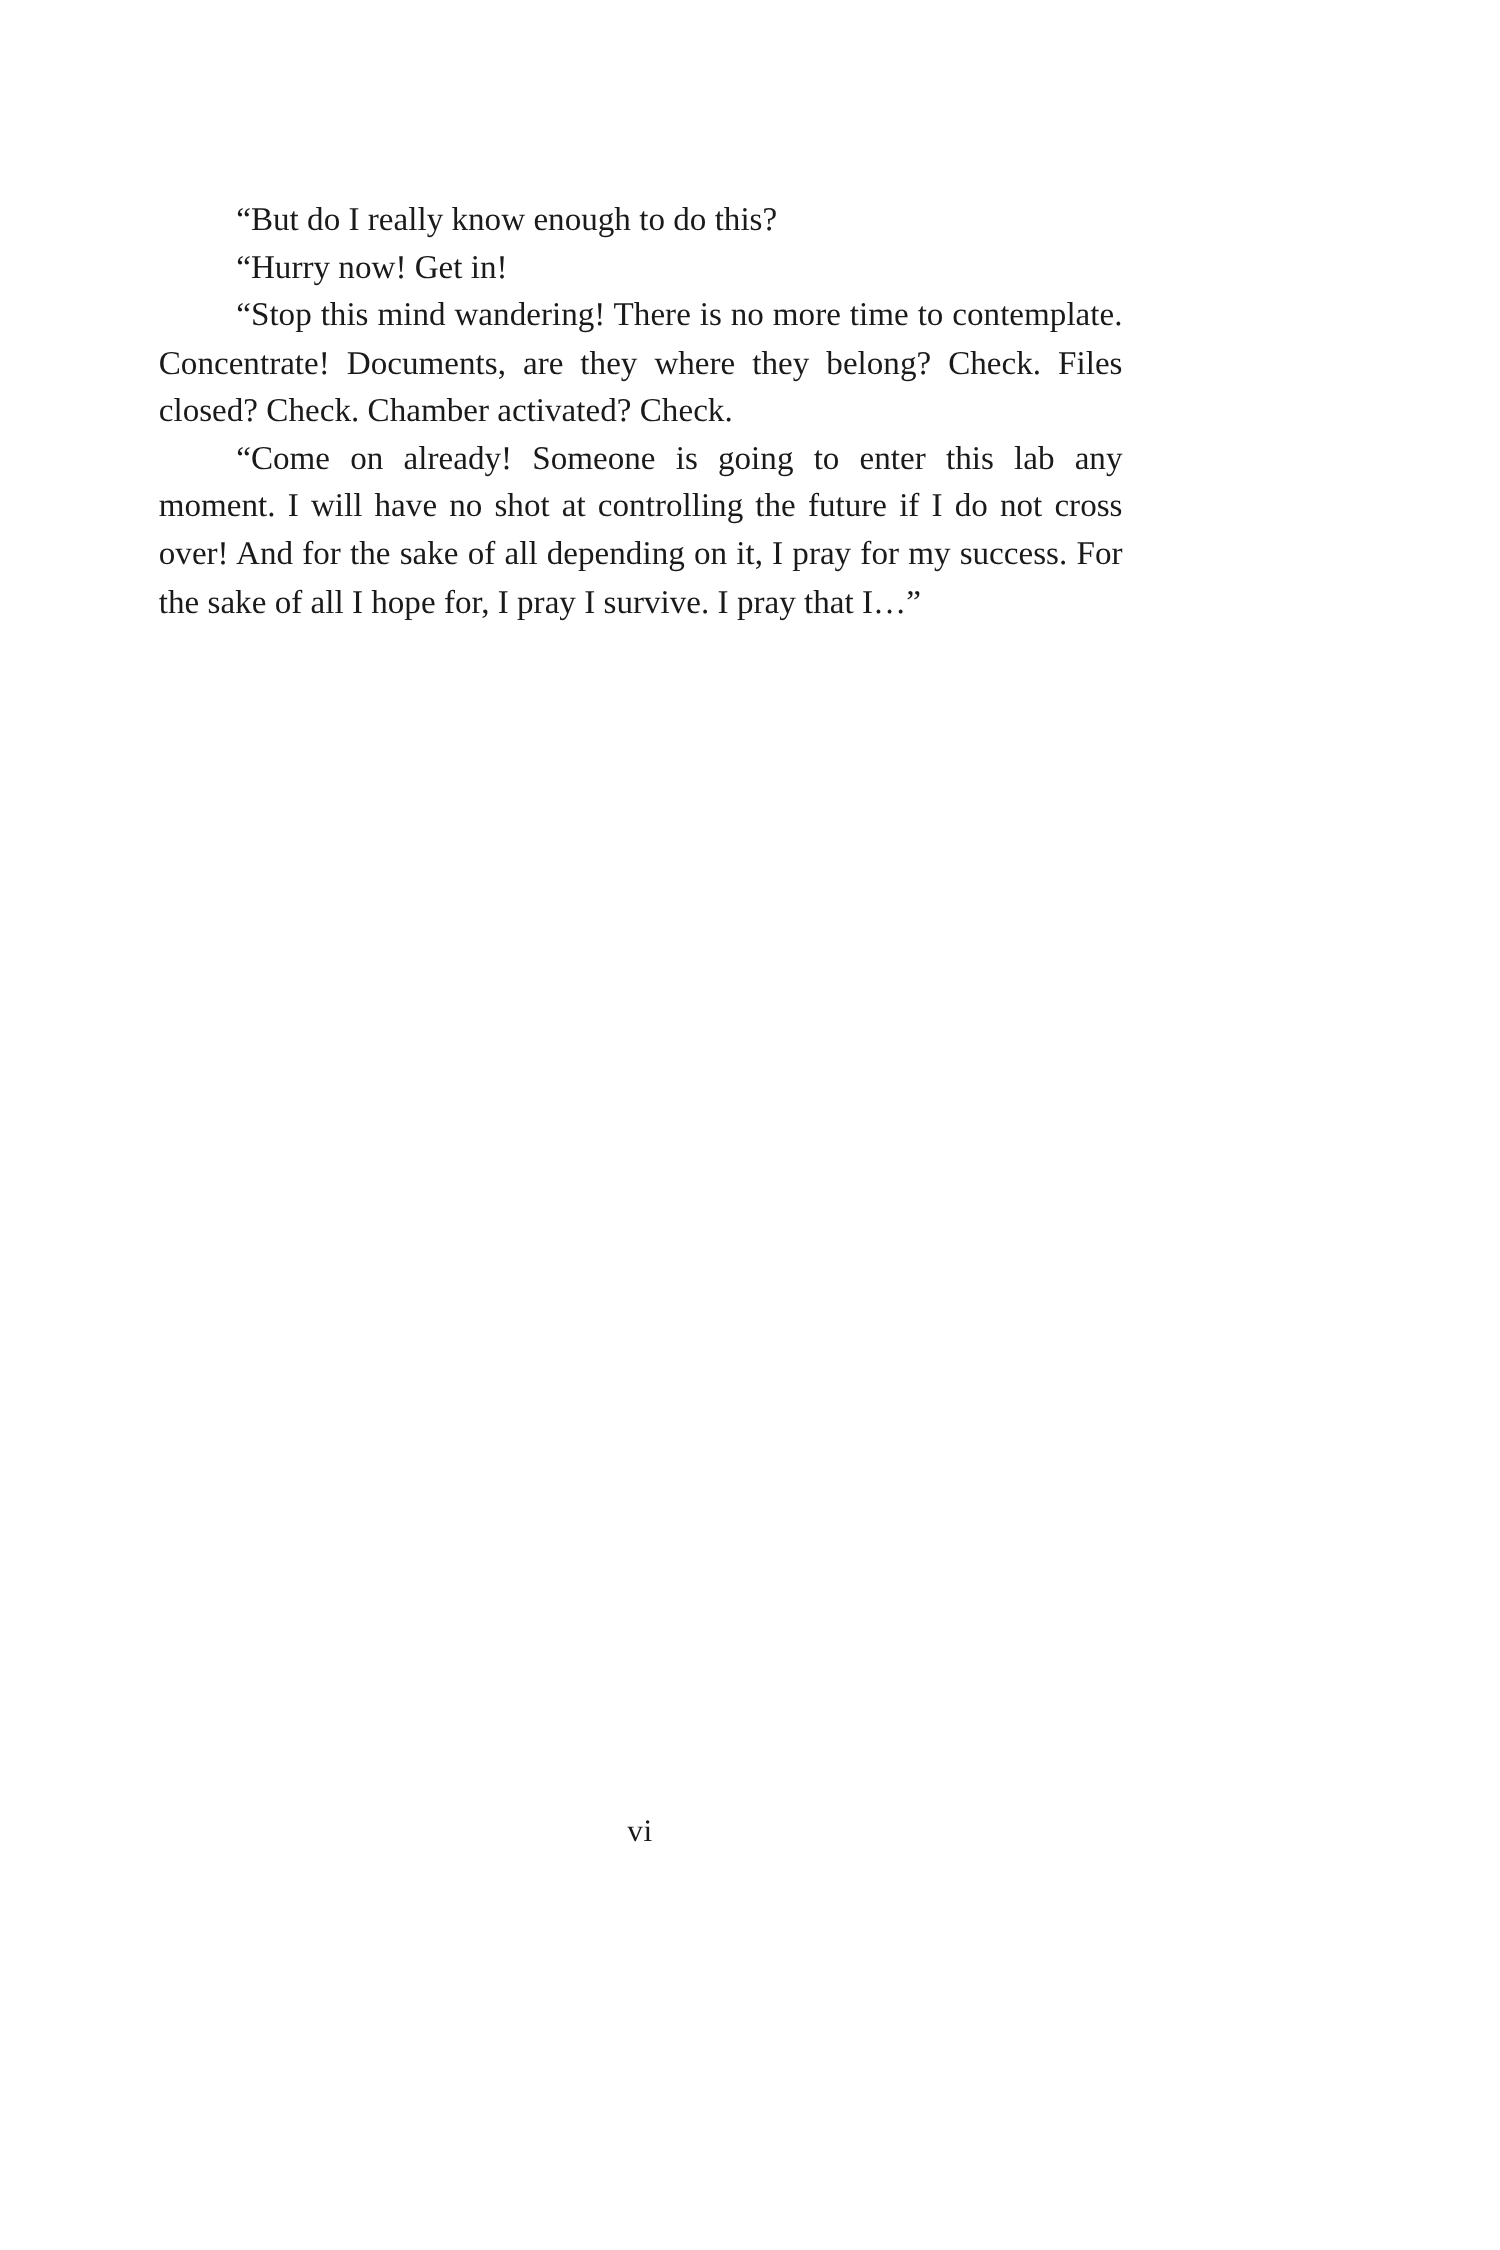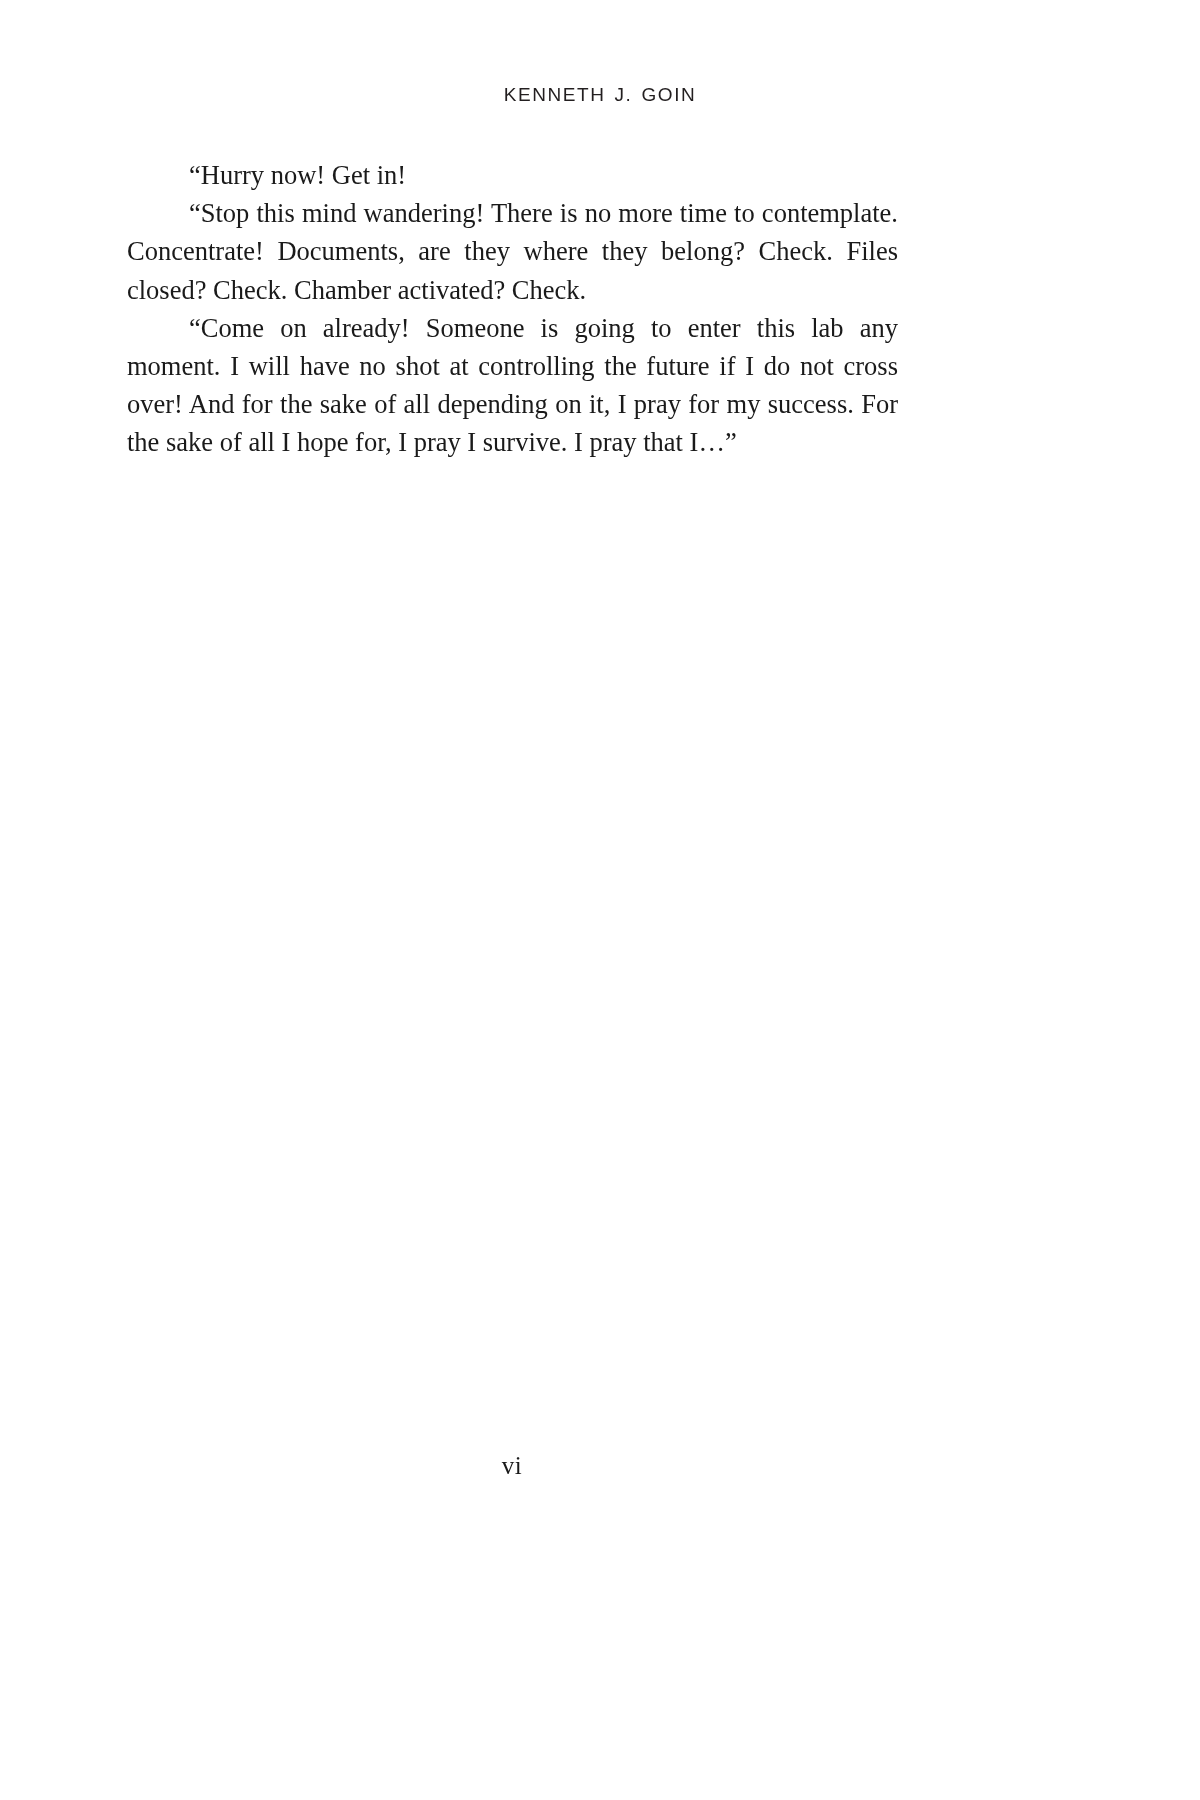--- a/index.html
+++ b/index.html
@@ -71,24 +71,24 @@
     font-size: 25px;
     color: #1a1a1a;
     letter-spacing: 0.5px;
   }
 </style>
 </head>
 <body>
 
 <div class="page">
 
-  <div class="running-head">KENNETH J. GOIN</div>
 
   <div class="text-block">
 
+    <p class="para short">“But do I really know enough to do this?</p>
 
     <p class="para short">“Hurry now! Get in!</p>
 
     <p class="para">“Stop this mind wandering! There is no more time to contemplate. Concentrate! Documents, are they where they belong? Check. Files closed? Check. Chamber activated? Check.</p>
 
 
     <p class="para">“Come on already! Someone is going to enter this lab any moment. I will have no shot at controlling the future if I do not cross over! And for the sake of all depending on it, I pray for my success. For the sake of all I hope for, I pray I survive. I pray that I…”</p>
 
   </div>
 

